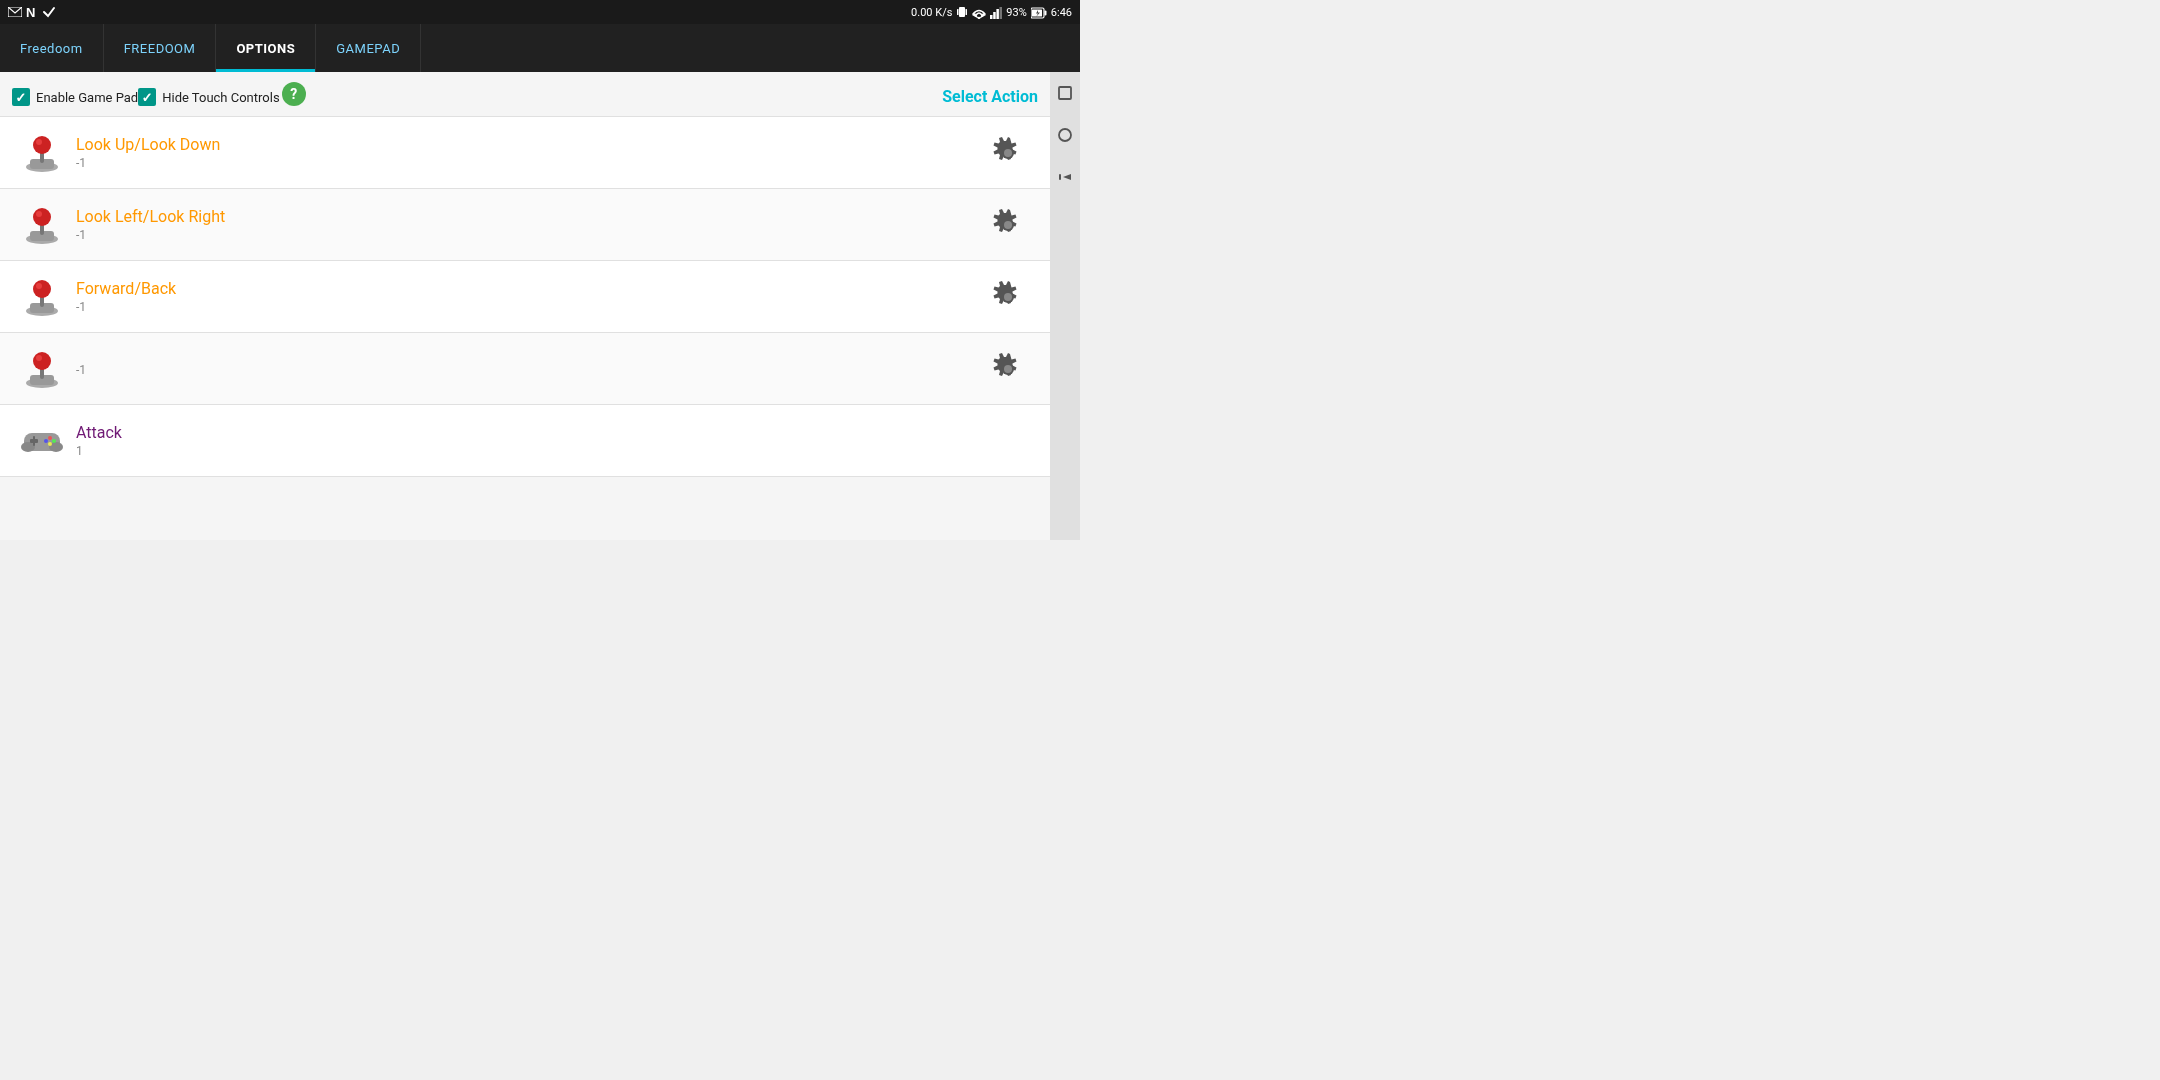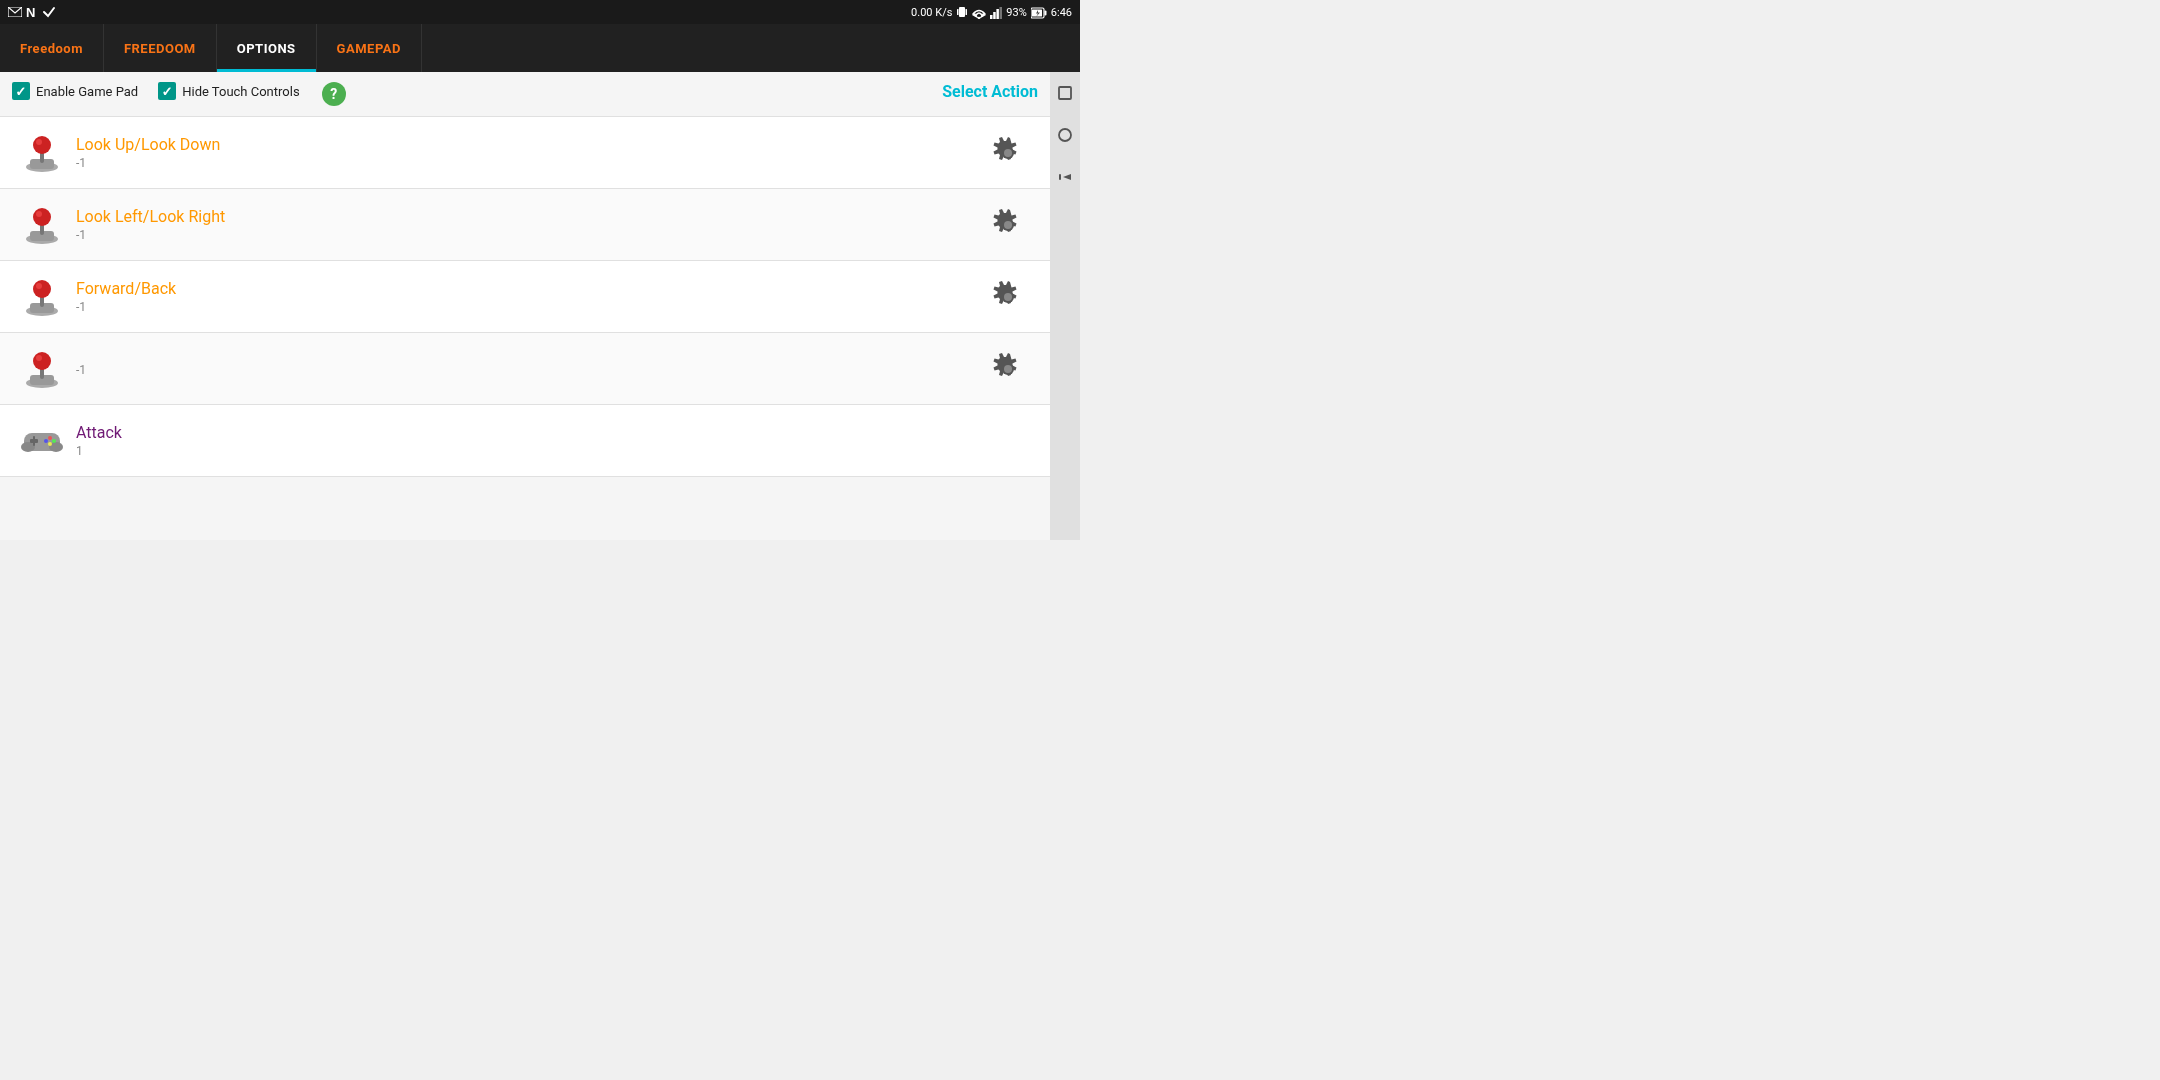--- a/index.html
+++ b/index.html
@@ -42,23 +42,23 @@
       height: 48px;
       background: #212121;
       display: flex;
       align-items: stretch;
     }
     .nav-tab {
       display: flex;
       align-items: center;
       justify-content: center;
       padding: 0 20px;
-      color: #f97316;
+      color: #7dd3fc;
       font-size: 13px;
-      font-weight: 700;
+      font-weight: 400;
       cursor: pointer;
       position: relative;
       letter-spacing: 0.5px;
       border-right: 1px solid #333;
     }
     .nav-tab.active {
       color: white;
       font-weight: 700;
     }
     .nav-tab.active::after {
@@ -75,24 +75,24 @@
     #main-content {
       width: calc(100% - 30px);
       height: calc(100% - 72px);
       background: #f5f5f5;
       overflow-y: auto;
     }
 
     
     #controls-bar {
       display: flex;
-      align-items: flex-start;
+      align-items: flex-end;
       padding: 10px 12px;
       background: #f5f5f5;
-      gap: 20px;
+      gap: 0;
       border-bottom: 1px solid #e0e0e0;
     }
     .checkbox-item {
       display: flex;
       align-items: center;
       gap: 6px;
       cursor: pointer;
     }
     .checkbox {
       width: 18px;

